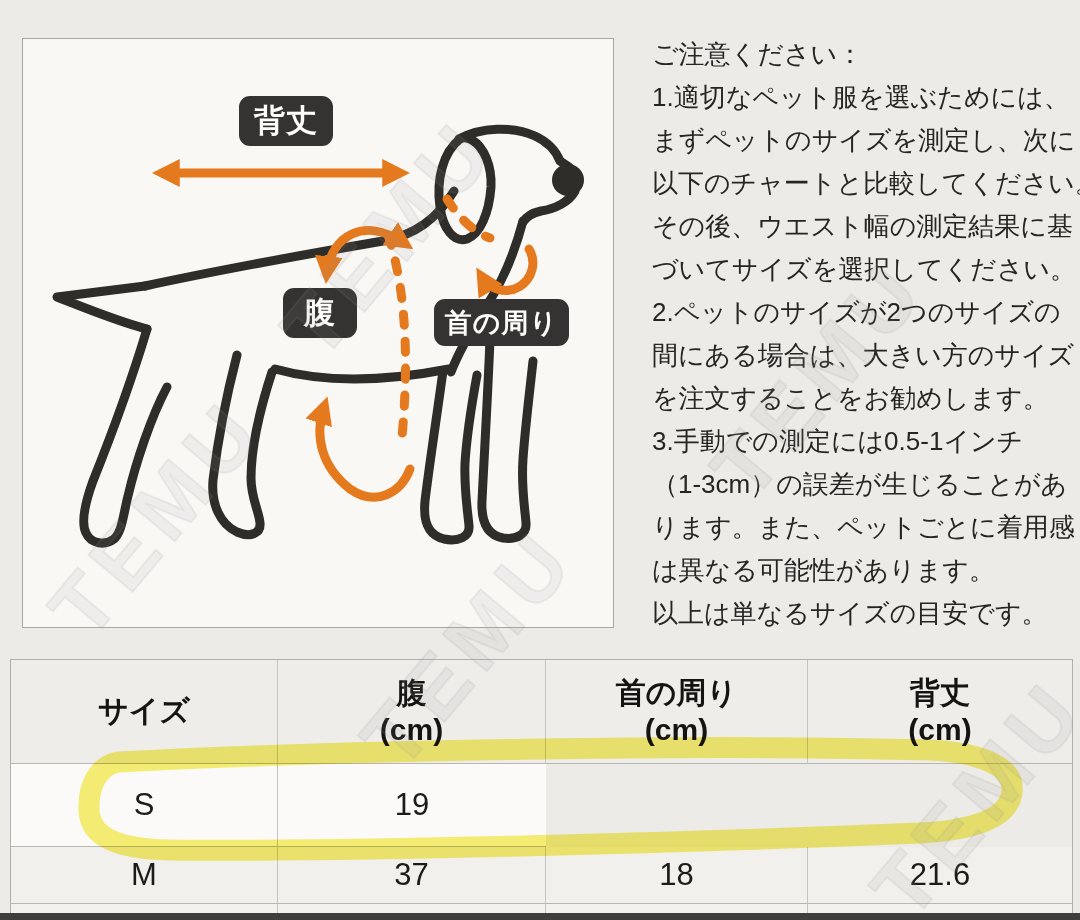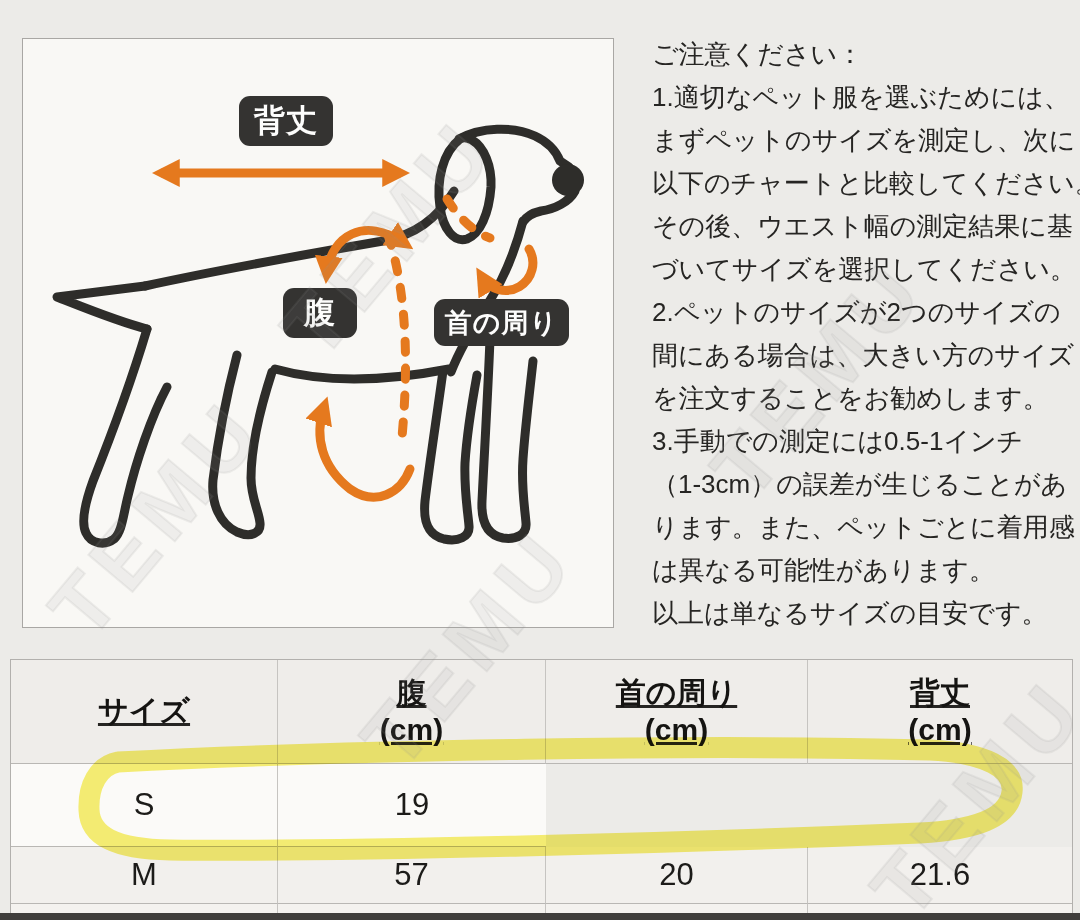--- a/index.html
+++ b/index.html
@@ -39,21 +39,21 @@
     z-index:1;
   }
   .trow { display:grid; grid-template-columns:267px 268px 262px 264px; }
   .trow .cell {
     border-right:1px solid #c6c4c1; border-bottom:1px solid #b9b7b4;
     box-sizing:border-box;
     display:flex; flex-direction:column; align-items:center; justify-content:center;
     text-align:center;
   }
   .trow .cell:last-child { border-right:0; }
-  .trow.head  { height:104px;text-decoration:underline; }
+  .trow.head  { height:104px; }
   .trow.head .cell { background:#efedea; font-weight:700; font-size:30px; color:#151412; line-height:1.22; }
   .trow.row-s { height:83px; }
   .trow.row-s .cell { background:#fbfaf8; font-size:31px; font-weight:500; color:#1c1b19; }
   .trow.row-m { height:57px; }
   .trow.row-m .cell { background:#f2f0ed; font-size:31px; font-weight:500; color:#1c1b19; }
   .trow.stub  { height:10px; }
   .trow.stub .cell { background:#f4f2ef; }
   .dark-strip { position:absolute; left:0; top:913px; width:1080px; height:7px; background:#403e3c; z-index:2; }
 
   
@@ -149,22 +149,22 @@
       </div>
     </div>
 
     <div class="trow row-s">
       <div class="cell">S</div>
       <div class="cell">19</div>
     </div>
 
     <div class="trow row-m">
       <div class="cell">M</div>
-      <div class="cell">57</div>
-      <div class="cell">20</div>
+      <div class="cell">37</div>
+      <div class="cell">18</div>
       <div class="cell">21.6</div>
     </div>
 
     <div class="trow stub">
       <div class="cell"></div>
       <div class="cell"></div>
       <div class="cell"></div>
       <div class="cell"></div>
     </div>
   </section>

